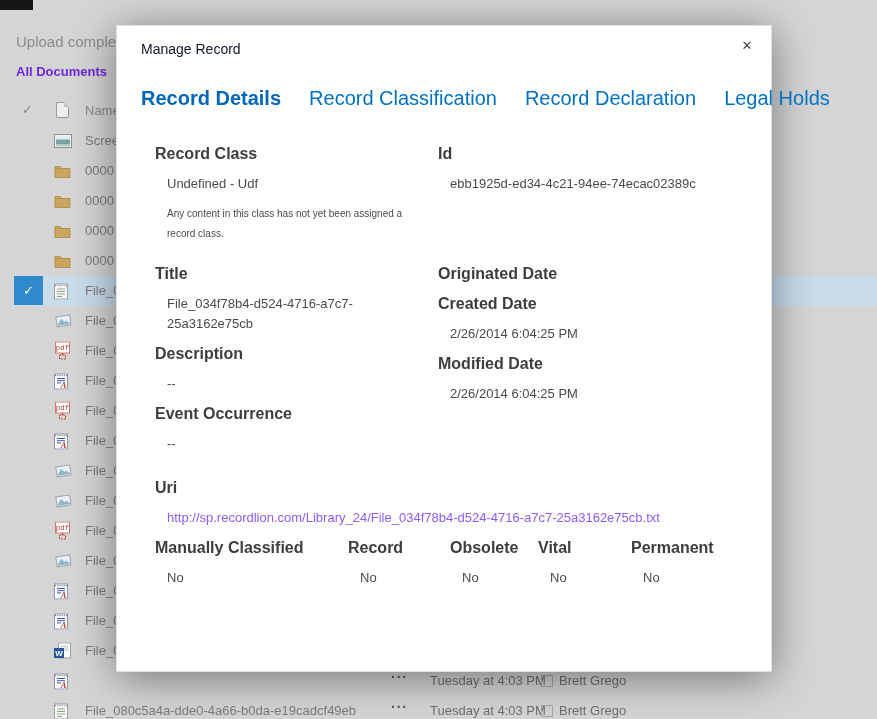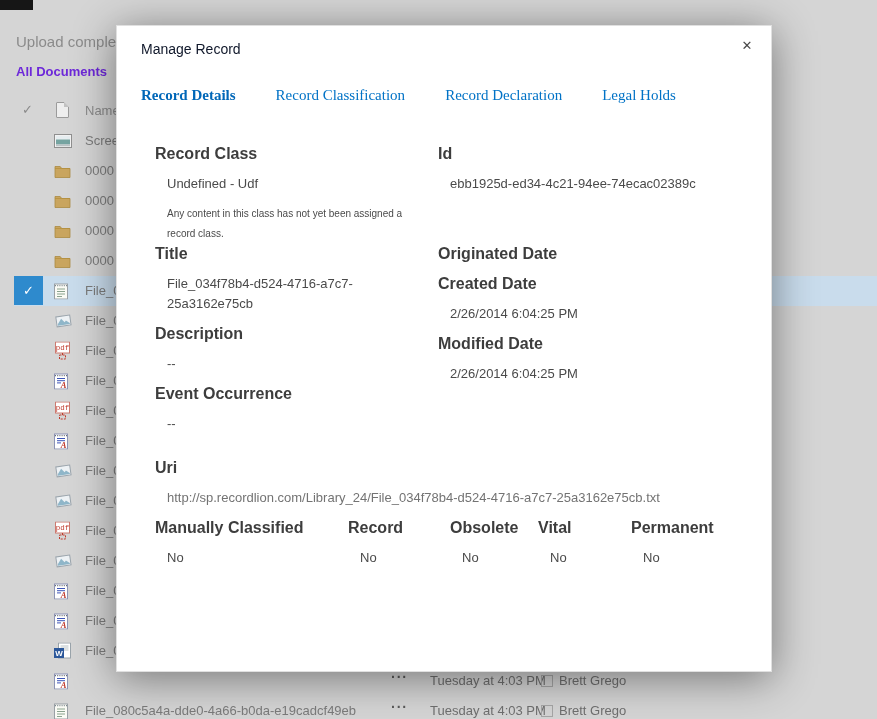--- a/index.html
+++ b/index.html
@@ -31,35 +31,35 @@
   .row .rdate{position:absolute;left:430px;top:7px;color:#6f6f6f;white-space:nowrap;}
   .row .pchk{position:absolute;left:541px;top:9px;width:10px;height:10px;border:1px solid #a6a6a6;}
   .row .rperson{position:absolute;left:559px;top:7px;color:#6f6f6f;white-space:nowrap;cursor:pointer;}
 
   
   .modal{position:absolute;left:116px;top:25px;width:656px;height:647px;box-sizing:border-box;
          background:#ffffff;border:1px solid #e0e0e0;box-shadow:0 6px 40px rgba(0,0,0,0.45);}
   .modal-close{position:absolute;top:11px;right:15px;font-size:13px;color:#4a4a4a;cursor:pointer;
                width:18px;height:18px;text-align:center;line-height:18px;}
   .modal-title{position:absolute;left:24px;top:15px;font-size:14px;color:#0f172a;}
-  .tabs{position:absolute;left:24px;top:61px;display:flex;gap:40px;font-size:15px;white-space:nowrap;font-family:Liberation Serif, serif;}
+  .tabs{position:absolute;left:24px;top:61px;display:flex;gap:28px;font-size:20px;white-space:nowrap;}
   .tab{color:#0072c6;cursor:pointer;}
   .tab.active{font-weight:bold;color:#0067b8;}
 
   .content{position:absolute;left:38px;top:118px;right:24px;}
   .flabel{font-size:16px;font-weight:bold;color:#3d3d3d;line-height:20px;margin:0 0 10px 0;}
   .fvalue{font-size:13px;color:#4a4a4a;line-height:20px;margin:0 0 10px 12px;}
   .fnote{font-size:10px;color:#4a4a4a;line-height:20px;margin:10px 0 0 12px;width:258px;}
   .cols{display:flex;}
   .col-left{width:283px;flex:none;}
   .col-right{flex:1;min-width:0;}
   .title-val{width:225px;}
-  .row2{}
+  .row2{margin-top:20px;}
   .uri-sec{margin-top:14px;}
-  .uri-link{font-size:13px;color:#737373;line-height:20px;margin:4px 0 10px 12px;cursor:pointer;white-space:nowrap;}
+  .uri-link{font-size:13px;color:#8b5cf6;line-height:20px;margin:4px 0 10px 12px;cursor:pointer;white-space:nowrap;}
   .flags{margin-top:10px;display:grid;grid-template-columns:193px 102px 88px 93px auto;}
   .flag-cell .fvalue{margin-bottom:0;}
 </style>
 </head>
 <body>
 
 <div class="black-bar"></div>
 
 <div class="status-text">Upload comple</div>
 <div class="view-link">All Documents</div>

